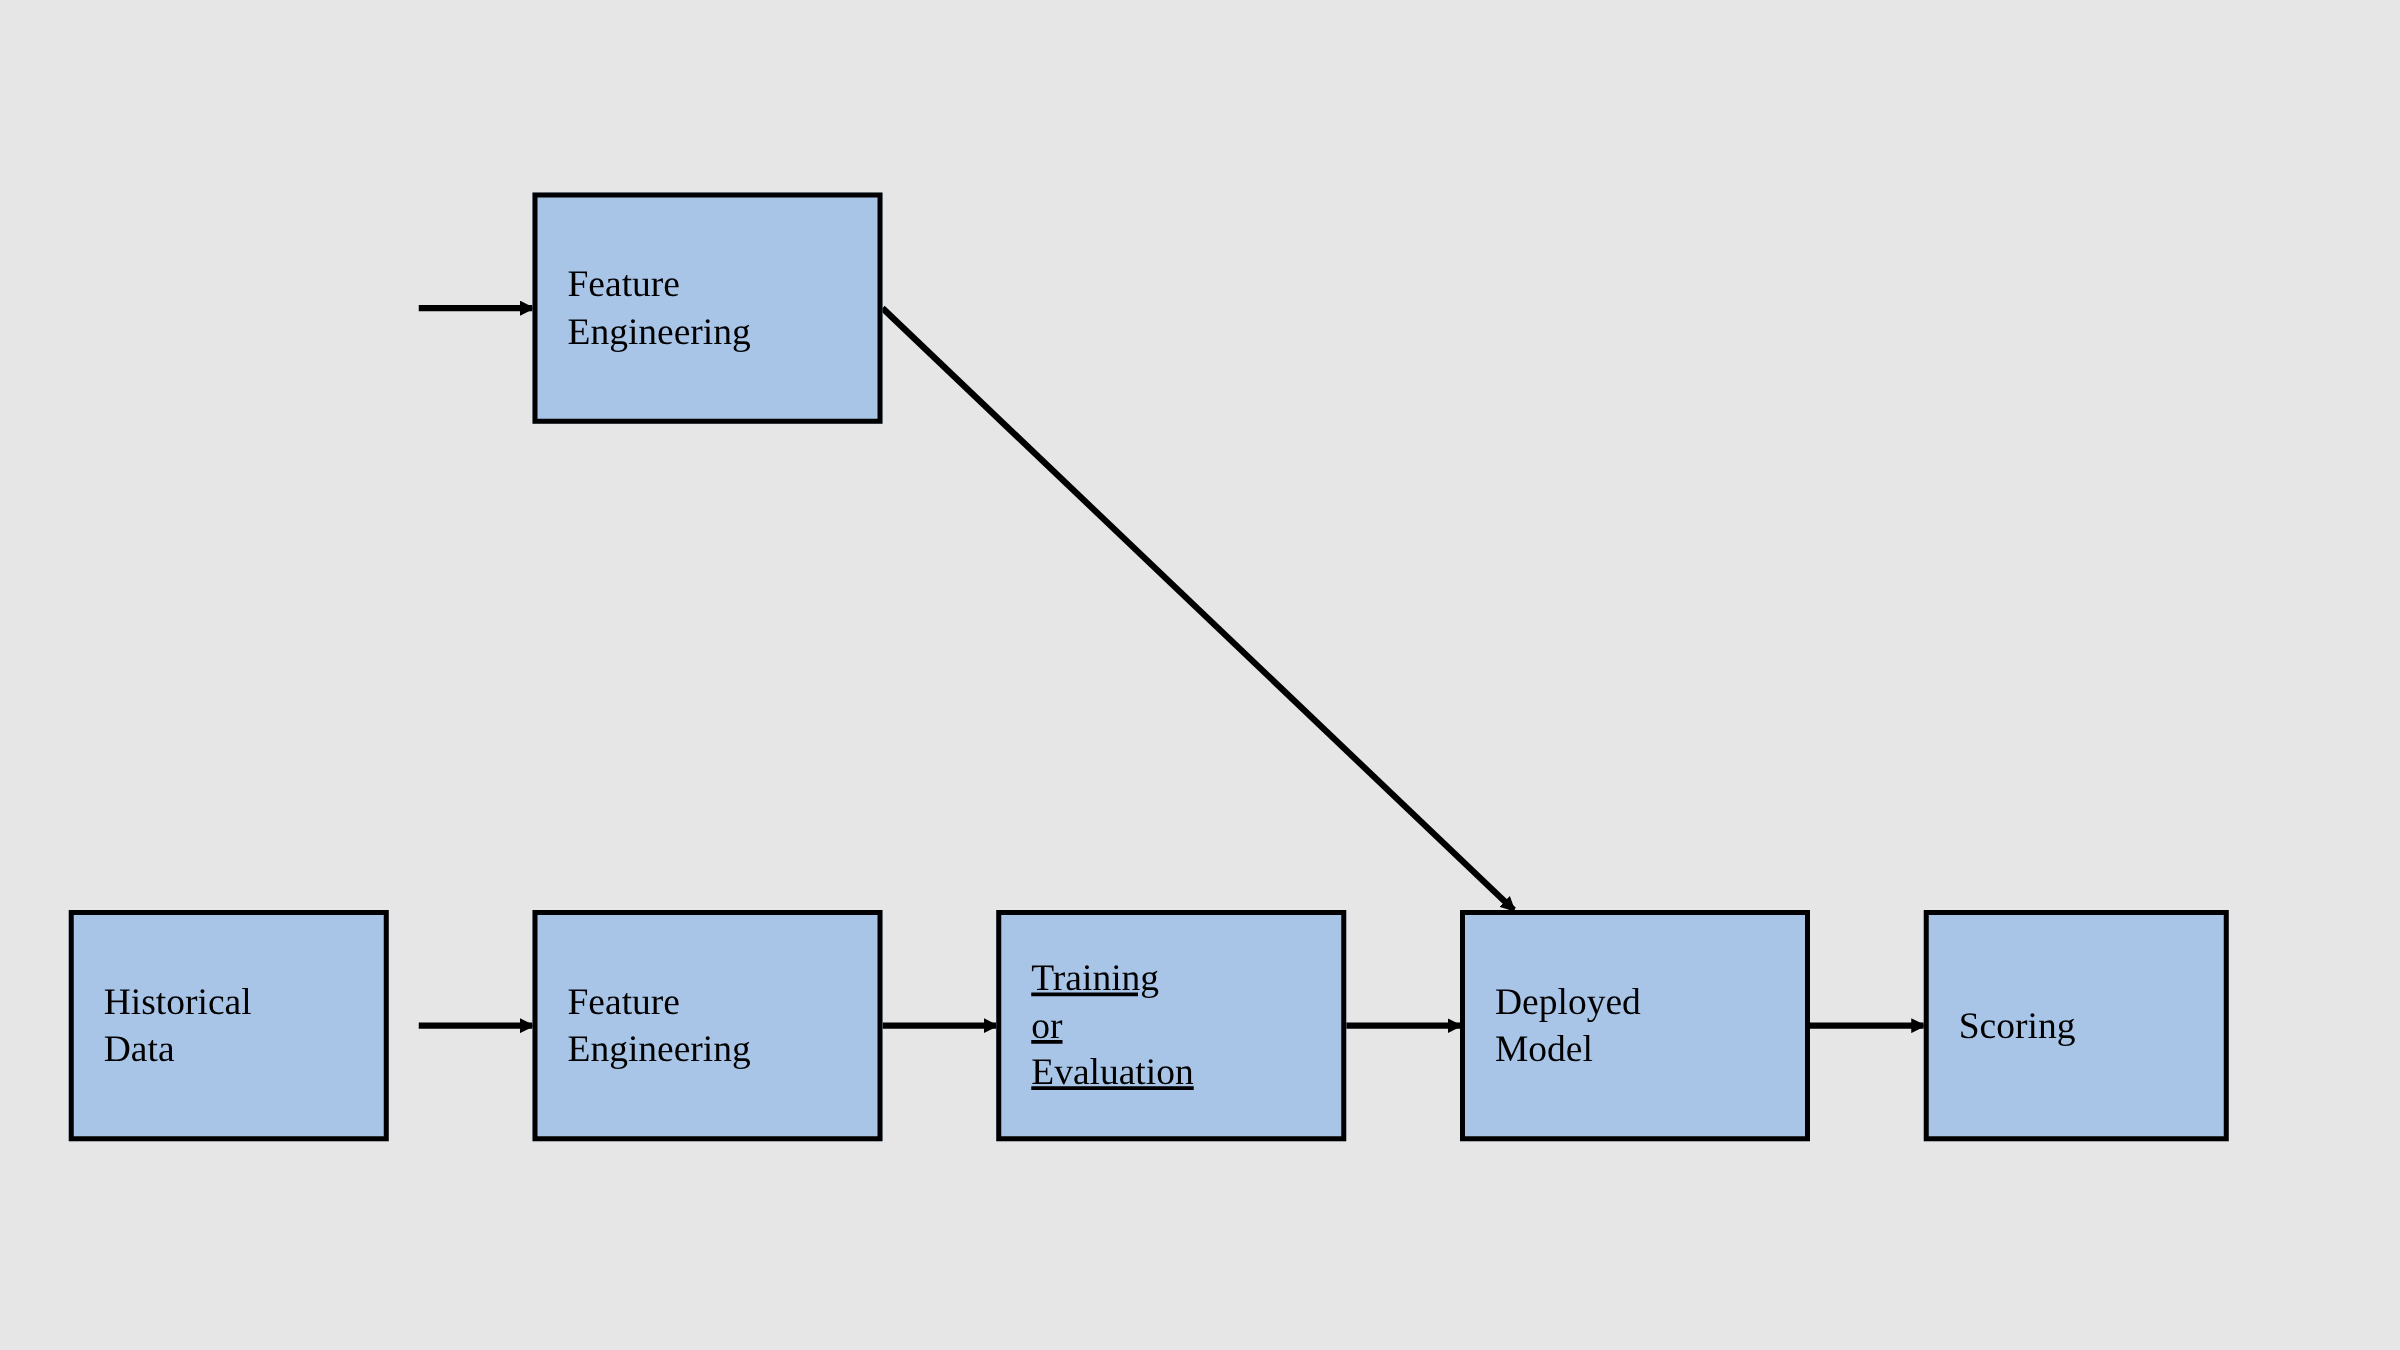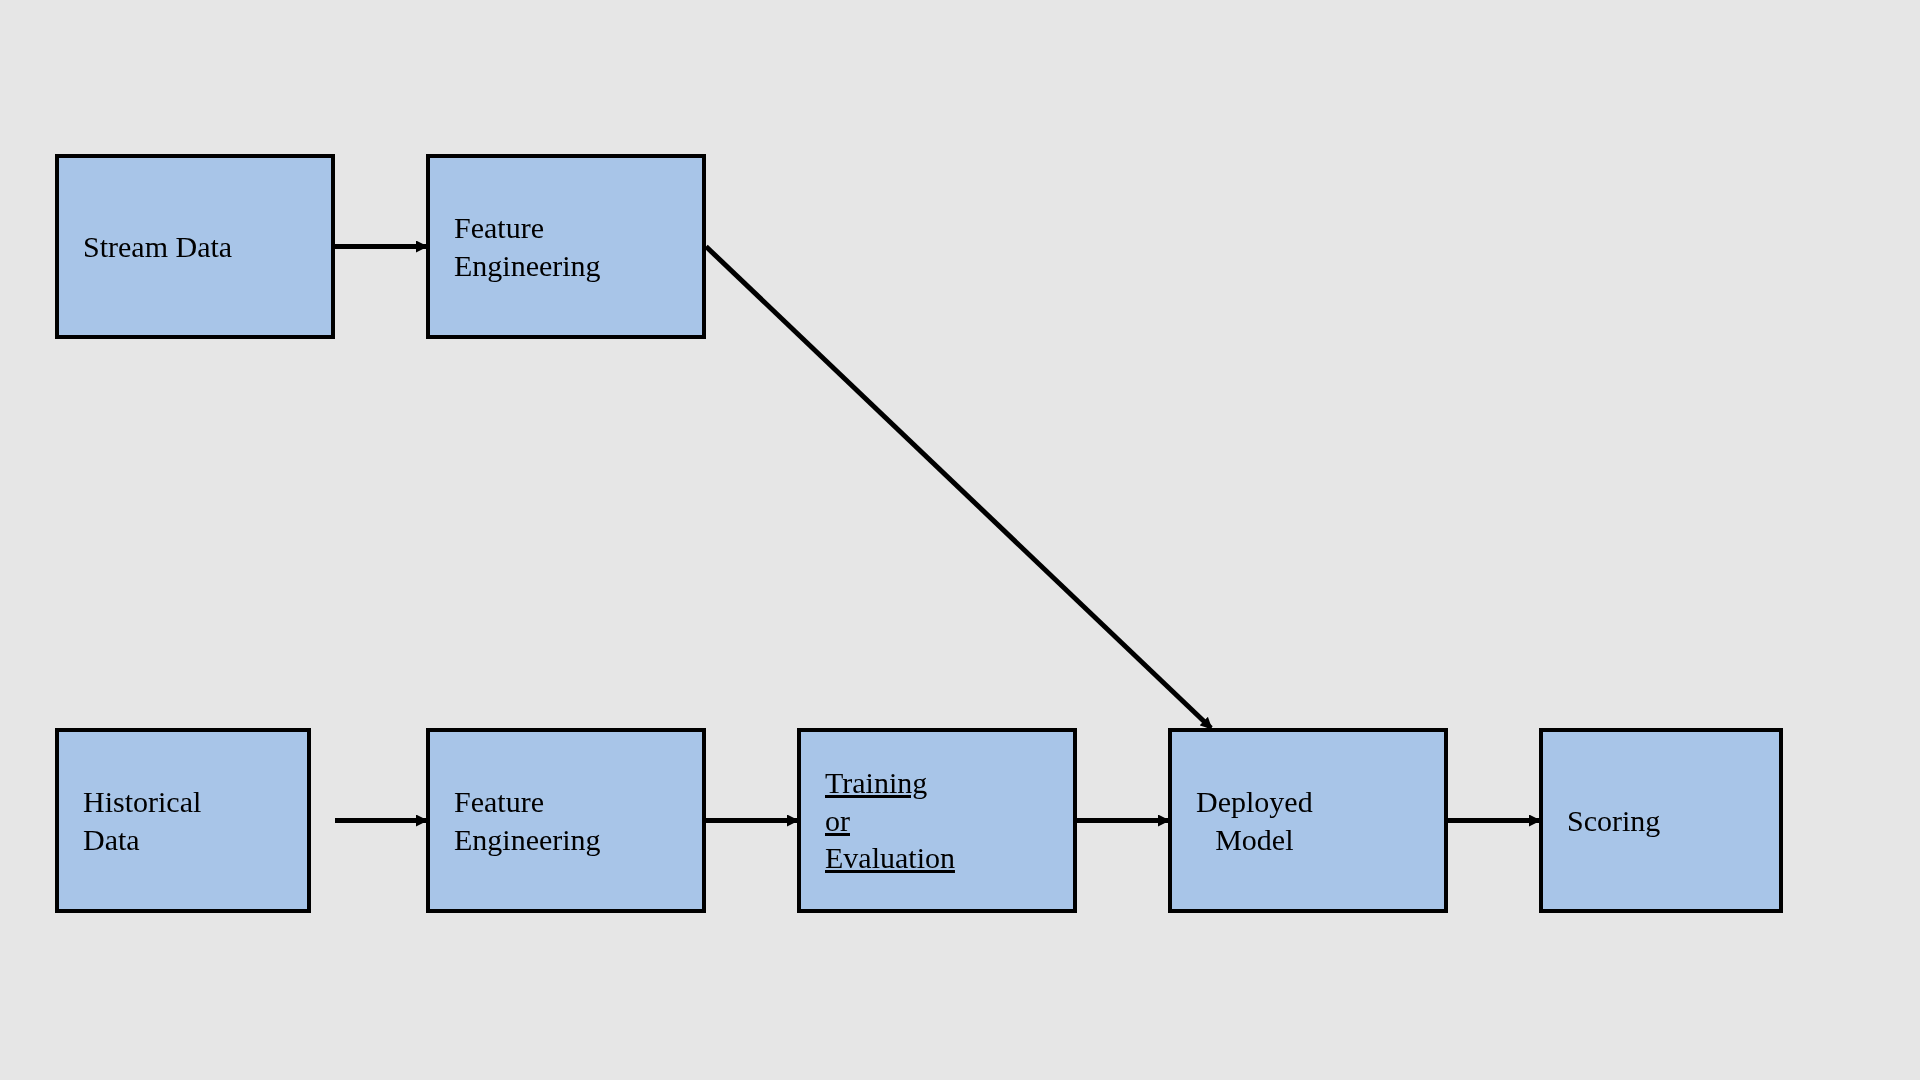--- a/index.html
+++ b/index.html
@@ -51,35 +51,32 @@
     <g id="edge-group" stroke="#000" stroke-width="5" fill="none">
         <line x1="335" y1="246.5" x2="426" y2="246.5" marker-end="url(#arrowhead)"></line>
         <line x1="706" y1="246.5" x2="1210.9878048780488" y2="728" marker-end="url(#arrowhead)"></line>
         <line x1="335" y1="820.5" x2="426" y2="820.5" marker-end="url(#arrowhead)"></line>
         <line x1="706" y1="820.5" x2="797" y2="820.5" marker-end="url(#arrowhead)"></line>
         <line x1="1077" y1="820.5" x2="1168" y2="820.5" marker-end="url(#arrowhead)"></line>
         <line x1="1448" y1="820.5" x2="1539" y2="820.5" marker-end="url(#arrowhead)"></line>
       </g>
   </svg>
 
-  <div class="node" id="node-stream_data" style="left: 55px; top: 154px; width: 280px; height: 185px;">
-    <span>Stream Data</span>
-  </div>
   <div class="node" id="node-feat_eng_top" style="left: 426px; top: 154px; width: 280px; height: 185px;">
     <span>Feature<br>Engineering</span>
   </div>
   <div class="node" id="node-historical_data" style="left: 55px; top: 728px; width: 256px; height: 185px;">
     <span>Historical<br>Data</span>
   </div>
   <div class="node" id="node-feat_eng_bottom" style="left: 426px; top: 728px; width: 280px; height: 185px;">
     <span>Feature<br>Engineering</span>
   </div>
   <div class="node" id="node-training_eval" style="left: 797px; top: 728px; width: 280px; height: 185px; text-decoration: underline;">
     <span>Training<br>or<br>Evaluation</span>
   </div>
-  <div class="node" id="node-deployed_model" style="left: 1168px; top: 728px; width: 280px; height: 185px; text-align: center;">
+  <div class="node" id="node-deployed_model" style="left: 1168px; top: 728px; width: 280px; height: 185px;">
     <span>Deployed<br>Model</span>
   </div>
   <div class="node" id="node-scoring" style="left: 1539px; top: 728px; width: 244px; height: 185px;">
     <span>Scoring</span>
   </div>
 
 </div>
 
 </body></html>

